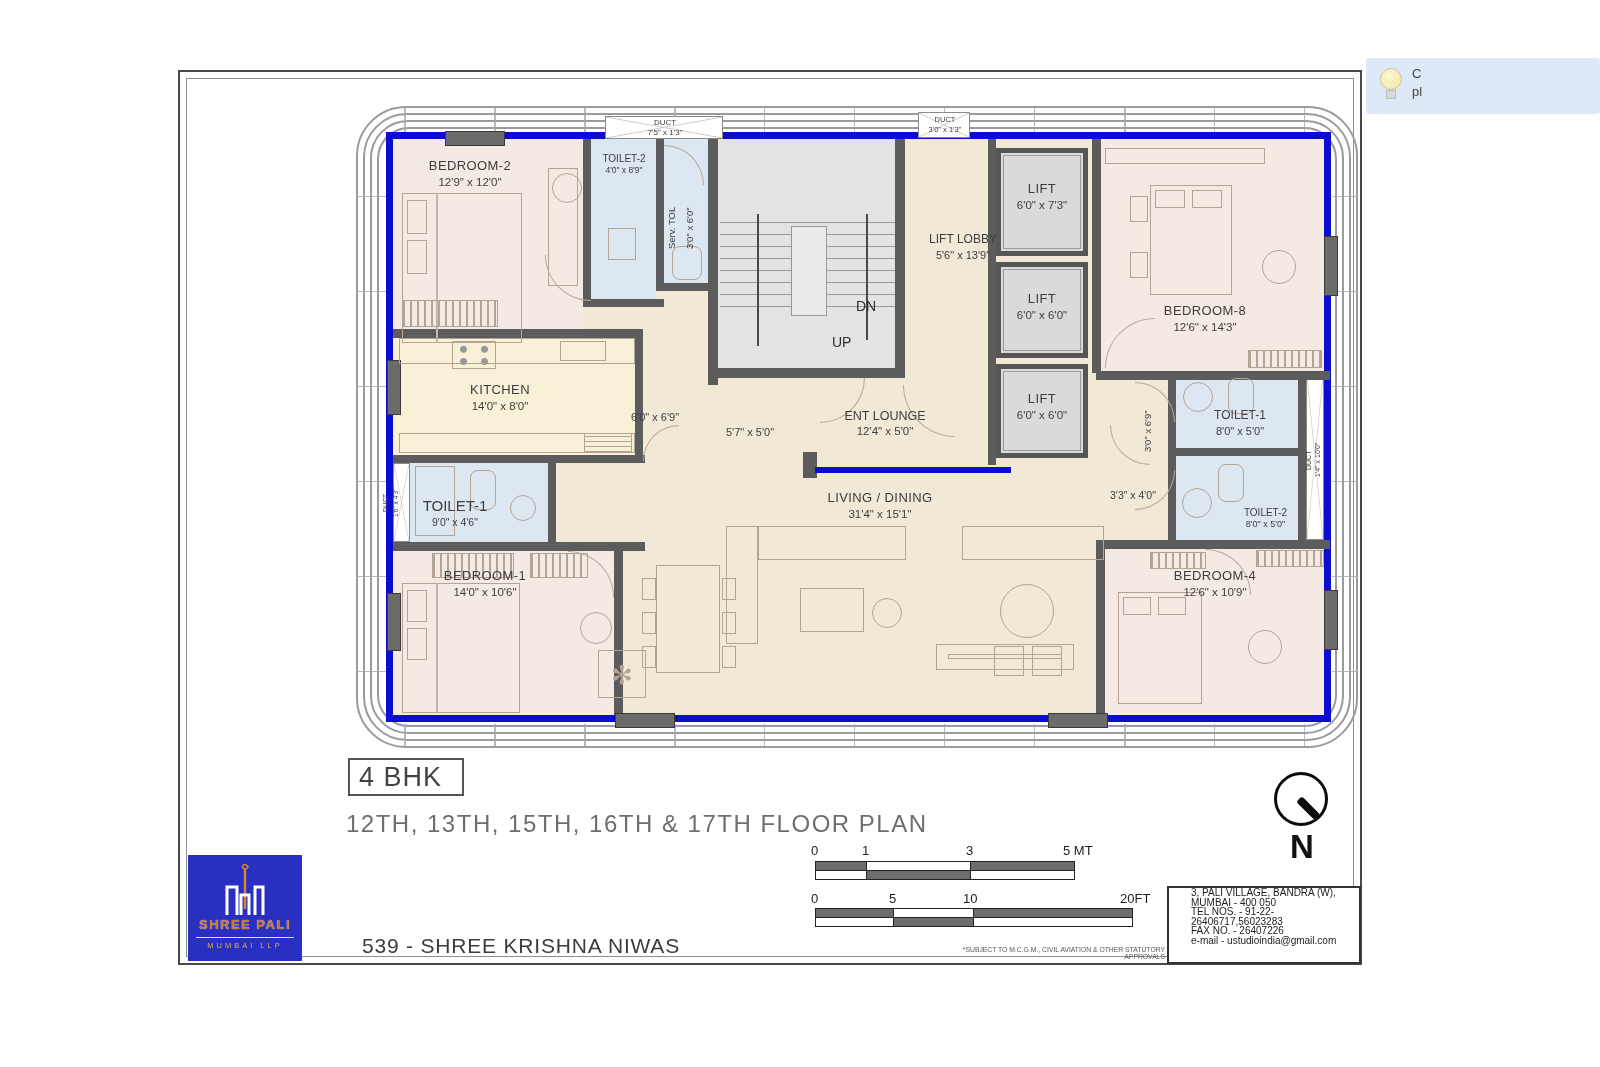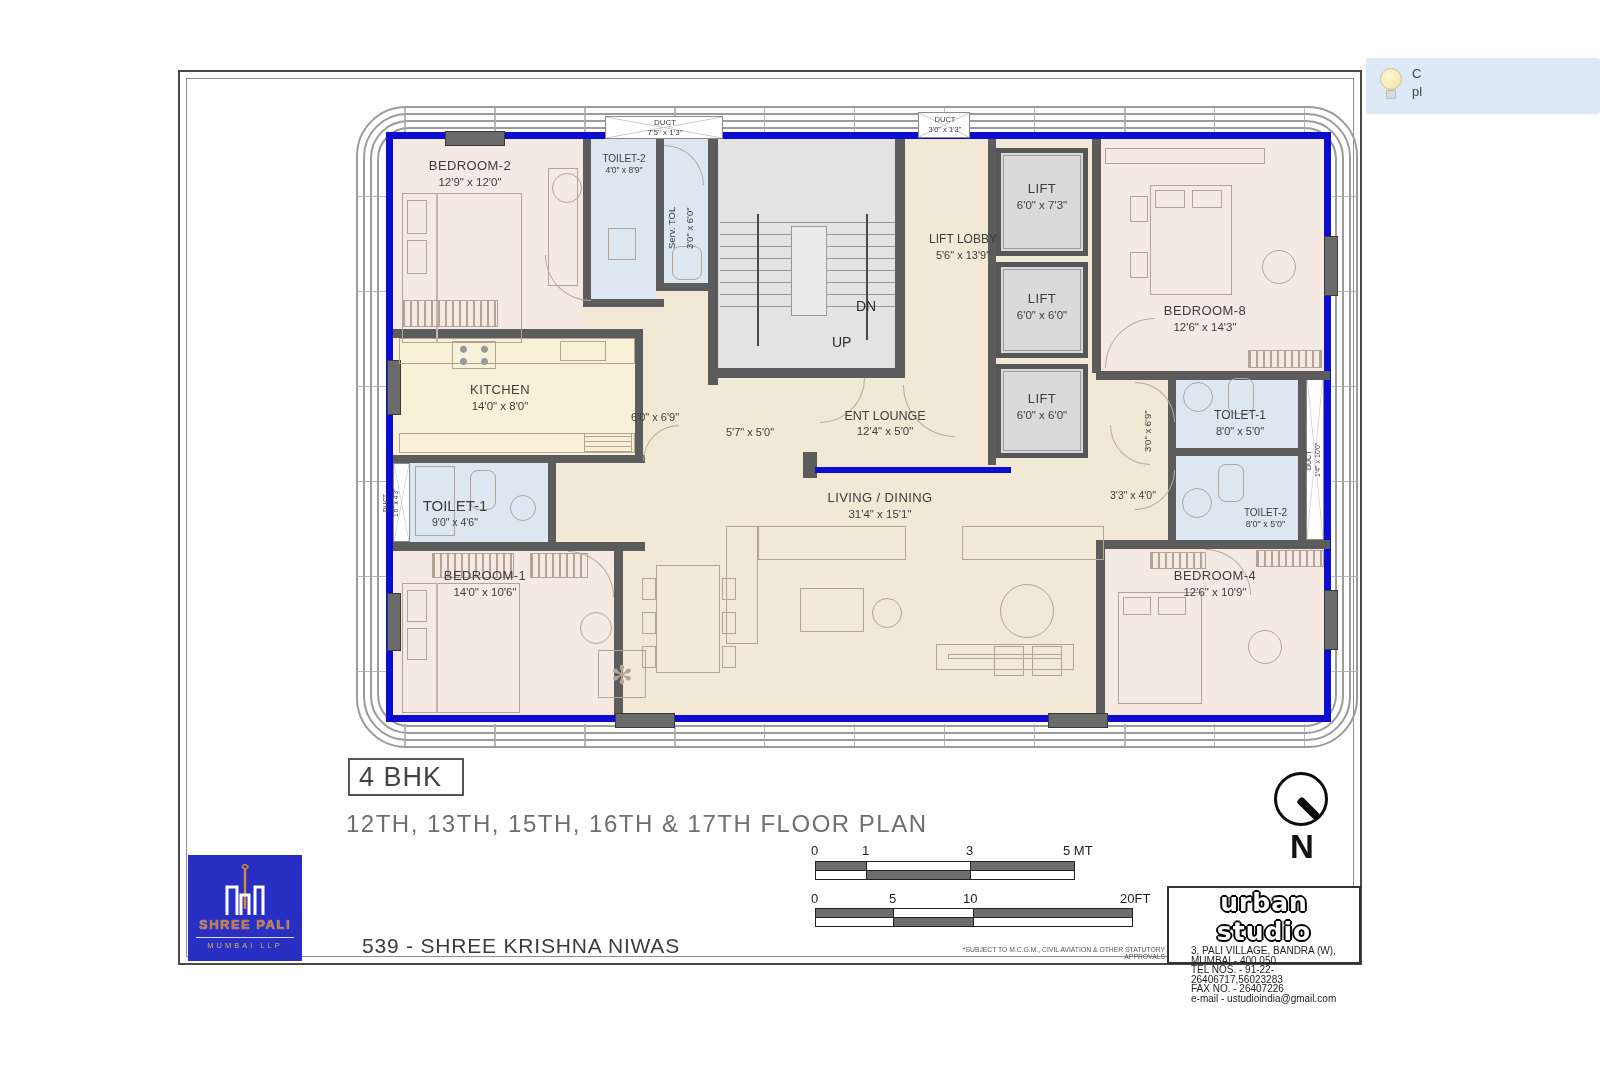--- a/index.html
+++ b/index.html
@@ -360,21 +360,20 @@
     <div class="scale-row" style="margin-top:-1px">
       <div class="seg first l" style="width:79px"></div>
         <div class="seg d" style="width:80px"></div>
         <div class="seg l" style="width:159px"></div>
     </div>
   </div>
 </div>
 <div class="abs" style="left:925px;top:946px;width:240px;text-align:right;font-size:6.8px;color:#555;z-index:30">*SUBJECT TO M.C.G.M., CIVIL AVIATION &amp; OTHER STATUTORY APPROVALS</div>
 
 <div class="abs" style="left:1167px;top:886px;width:194px;height:78px;border:2px solid #333;background:#fff;z-index:30">
-  <div class="studio-name">urban studio</div>
   <div class="addr">3, PALI VILLAGE, BANDRA (W), MUMBAI - 400 050</div>
   <div class="addr">TEL NOS. - 91-22-26406717,56023283</div>
   <div class="addr">FAX NO. - 26407226</div>
   <div class="addr">e-mail - ustudioindia@gmail.com</div>
 </div>
 
 <div>
   <div class="abs" style="left:1274px;top:772px;width:54px;height:54px;border:3px solid #0b0b0b;border-radius:50%;z-index:30"></div>
   <div class="abs" style="left:1299px;top:795px;width:26px;height:8px;background:#0b0b0b;border-radius:3px;transform-origin:left center;transform:rotate(45deg);z-index:31"></div>
   <div class="abs" style="left:1282px;top:828px;width:40px;font-size:33px;font-weight:bold;color:#111;text-align:center;z-index:30">N</div>

